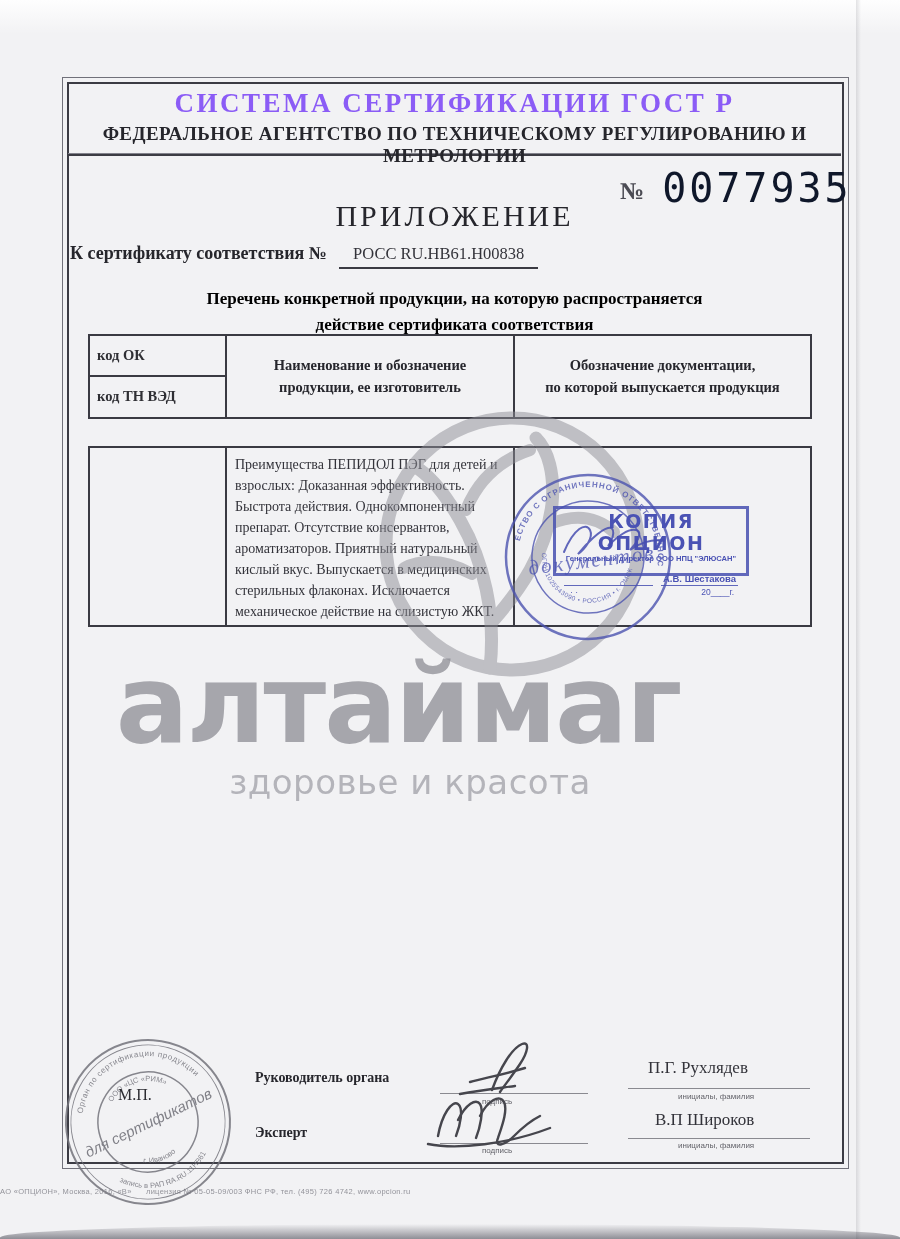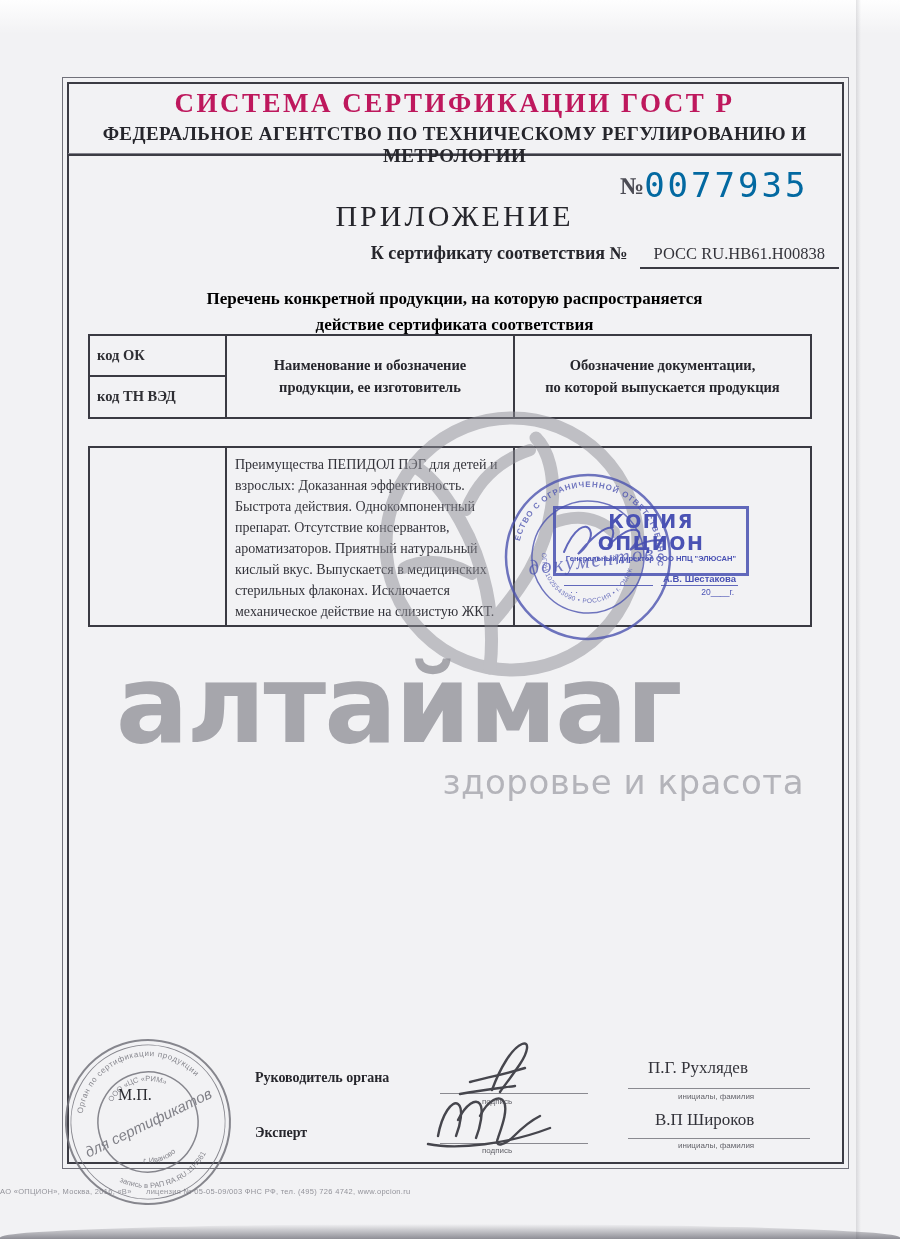--- a/index.html
+++ b/index.html
@@ -13,31 +13,31 @@
         background:linear-gradient(to bottom,rgba(0,0,0,0),rgba(60,60,72,.55));
         border-radius:100% 100% 0 0/180% 180% 0 0;}
   
   .frame-outer{position:absolute;left:62px;top:77px;width:785px;height:1090px;
         border:1px solid #71717a;}
   .frame-inner{position:absolute;left:4px;top:4px;right:4px;bottom:4px;border:2px solid #3c3c44;}
   .header-rule{position:absolute;left:68px;top:153px;width:773px;height:3px;
         border-top:1px solid #83838c;border-bottom:2px solid #3c3c44;box-sizing:border-box;}
   
   .sys-title{position:absolute;left:70px;width:769px;top:88px;text-align:center;
-        font-size:27px;font-weight:bold;letter-spacing:2.5px;color:#be185d;}
+        font-size:27px;font-weight:bold;letter-spacing:2.5px;color:#8b5cf6;}
   .agency-title{position:absolute;left:70px;width:769px;top:123px;text-align:center;
         font-size:19px;font-weight:bold;letter-spacing:.4px;color:#26262c;}
   .blank-number{position:absolute;left:620px;top:165px;width:210px;text-align:left;
         white-space:nowrap;color:#4c4c54;}
   .blank-number .pref{font-size:24px;font-weight:bold;font-family:"Liberation Serif",serif;vertical-align:3px;}
-  .blank-number .num{font-size:34px;font-family:"DejaVu Sans Mono",monospace;letter-spacing:3px;
-        color:#0369a1;margin-left:0;}
+  .blank-number .num{font-size:40px;font-family:"DejaVu Sans Mono",monospace;letter-spacing:3px;
+        color:#0f172a;margin-left:18px;}
   .doc-title{position:absolute;left:70px;width:769px;top:199px;text-align:center;
         font-size:30px;font-weight:normal;letter-spacing:3px;color:#26262c;}
-  .cert-line{position:absolute;left:70px;width:769px;top:243px;text-align:right;white-space:nowrap;}
+  .cert-line{position:absolute;left:70px;width:769px;top:243px;text-align:left;white-space:nowrap;}
   .cert-line .lbl{font-size:18px;font-weight:bold;color:#26262c;}
   .cert-line .val{display:inline-block;font-size:16.5px;color:#33333a;margin-left:12px;
         padding:0 14px 3px 14px;border-bottom:2px solid #3a3a42;}
   .purpose{position:absolute;left:70px;width:769px;top:286px;text-align:center;
         font-size:17px;font-weight:bold;line-height:1.5;color:#000000;white-space:pre-line;}
   
   .tbl{position:absolute;left:88px;width:724px;border:2px solid #3a3a42;box-sizing:border-box;}
   .tbl-head{top:334px;height:85px;}
   .tbl-body{top:446px;height:181px;}
   .col1{position:absolute;left:0;top:0;bottom:0;width:137px;border-right:2px solid #3a3a42;box-sizing:border-box;}
@@ -50,22 +50,22 @@
   .hd-cell{position:absolute;left:0;right:0;top:0;bottom:0;display:flex;flex-direction:column;
         justify-content:center;align-items:center;text-align:center;
         font-size:14.5px;font-weight:bold;line-height:1.45;color:#26262c;}
   .prod-text{position:absolute;left:8px;right:6px;top:6px;font-size:14px;line-height:1.5;
         color:#33333a;text-align:left;}
   
   .tree-seal{position:absolute;left:368px;top:400px;opacity:.5;z-index:3;}
   .brand-wm{position:absolute;left:0;width:796px;top:648px;text-align:center;z-index:2;
         font-family:"DejaVu Sans",sans-serif;font-weight:bold;font-size:108px;
         color:#a6a6ac;letter-spacing:-2px;line-height:1.05;}
-  .brand-tag{position:absolute;left:0;width:804px;top:762px;text-align:right;z-index:2;
-        font-family:"DejaVu Sans",sans-serif;font-size:34px;color:#b4b4ba;letter-spacing:.5px;}
+  .brand-tag{position:absolute;left:0;width:804px;top:762px;text-align:center;z-index:2;
+        font-family:"DejaVu Sans",sans-serif;font-size:34px;color:#b4b4ba;letter-spacing:.5px;padding-left:8px;}
   .blue-seal{position:absolute;left:500px;top:469px;opacity:.8;z-index:4;}
   .seal-script{position:absolute;left:528px;top:548px;z-index:4;font-style:italic;
         font-size:21px;color:rgba(72,80,176,.75);transform:rotate(-7deg);letter-spacing:2px;}
   .copy-stamp{position:absolute;left:553px;top:506px;width:196px;height:70px;z-index:5;
         border:3px solid rgba(72,80,176,.85);box-sizing:border-box;color:#4a52b4;
         font-family:"Liberation Sans",sans-serif;}
   .copy-stamp .t1{text-align:center;font-size:19px;font-weight:bold;letter-spacing:1.5px;margin-top:1px;
         font-family:"DejaVu Sans",sans-serif;}
   .copy-stamp .t2{text-align:center;font-size:7.6px;font-weight:bold;margin-top:0;white-space:nowrap;}
   .copy-stamp .row3{display:flex;align-items:flex-end;margin:10px 8px 0 8px;font-size:9.5px;}

